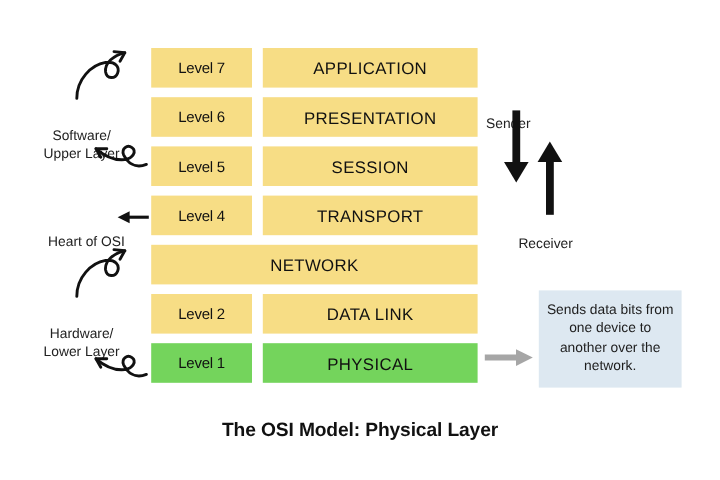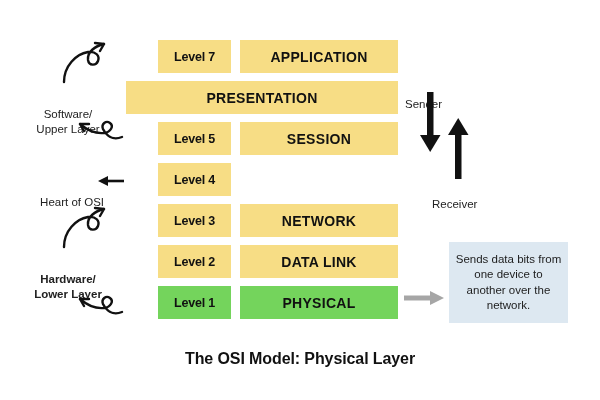--- a/index.html
+++ b/index.html
@@ -28,54 +28,53 @@
     width: 272px;
   }
   .layer-row {
     display: flex;
     align-items: stretch;
     gap: 9px;
     margin-bottom: 8px;
     height: 33px;
   }
   .level-box {
-    width: 73px;
+    width: 84px;
     display: flex;
     align-items: center;
     justify-content: center;
     font-size: 12.5px;
-    font-weight: bold;
+    font-weight: normal;
     letter-spacing: -0.2px;
     color: #111111;
-    margin-left: 32px;
   }
   .name-box {
     flex: 1;
     display: flex;
     align-items: center;
     justify-content: center;
     font-size: 14px;
-    font-weight: bold;
+    font-weight: normal;
     letter-spacing: 0.3px;
     color: #111111;
   }
   .fill-yellow { background: #f7dd85; }
   .fill-green  { background: #74d45c; }
 
   .anno {
     position: absolute;
     font-size: 11.5px;
     line-height: 15px;
     color: #222222;
     text-align: center;
     white-space: pre-line;
     margin-top: 23px;
   }
   #anno-software { left: 22px;  top: 84px;  width: 92px; }
-  #anno-hardware { left: 22px;  top: 249px; width: 92px; font-weight: bold; }
+  #anno-hardware { left: 22px;  top: 249px; width: 92px; }
   #anno-heart    { left: 14px;  top: 172px; width: 90px; text-align: right; }
   #anno-sender   { left: 405px; top: 74px;  width: 62px; text-align: left; }
   #anno-receiver { left: 432px; top: 174px; width: 70px; text-align: left; }
 
   .callout {
     position: absolute;
     left: 449px;
     top: 242px;
     width: 119px;
     height: 81px;
@@ -117,34 +116,35 @@
 <div id="diagram">
 
   <div class="stack">
 
     <div class="layer-row">
       <div class="level-box fill-yellow">Level 7</div>
       <div class="name-box fill-yellow">APPLICATION</div>
     </div>
 
     <div class="layer-row">
+      <div class="level-box fill-yellow">Level 6</div>
       <div class="name-box fill-yellow">PRESENTATION</div>
     </div>
 
     <div class="layer-row">
       <div class="level-box fill-yellow">Level 5</div>
       <div class="name-box fill-yellow">SESSION</div>
     </div>
 
     <div class="layer-row">
       <div class="level-box fill-yellow">Level 4</div>
-    </div>
-
-    <div class="layer-row">
-      <div class="level-box fill-yellow">Level 3</div>
+      <div class="name-box fill-yellow">TRANSPORT</div>
+    </div>
+
+    <div class="layer-row">
       <div class="name-box fill-yellow">NETWORK</div>
     </div>
 
     <div class="layer-row">
       <div class="level-box fill-yellow">Level 2</div>
       <div class="name-box fill-yellow">DATA LINK</div>
     </div>
 
     <div class="layer-row">
       <div class="level-box fill-green">Level 1</div>

